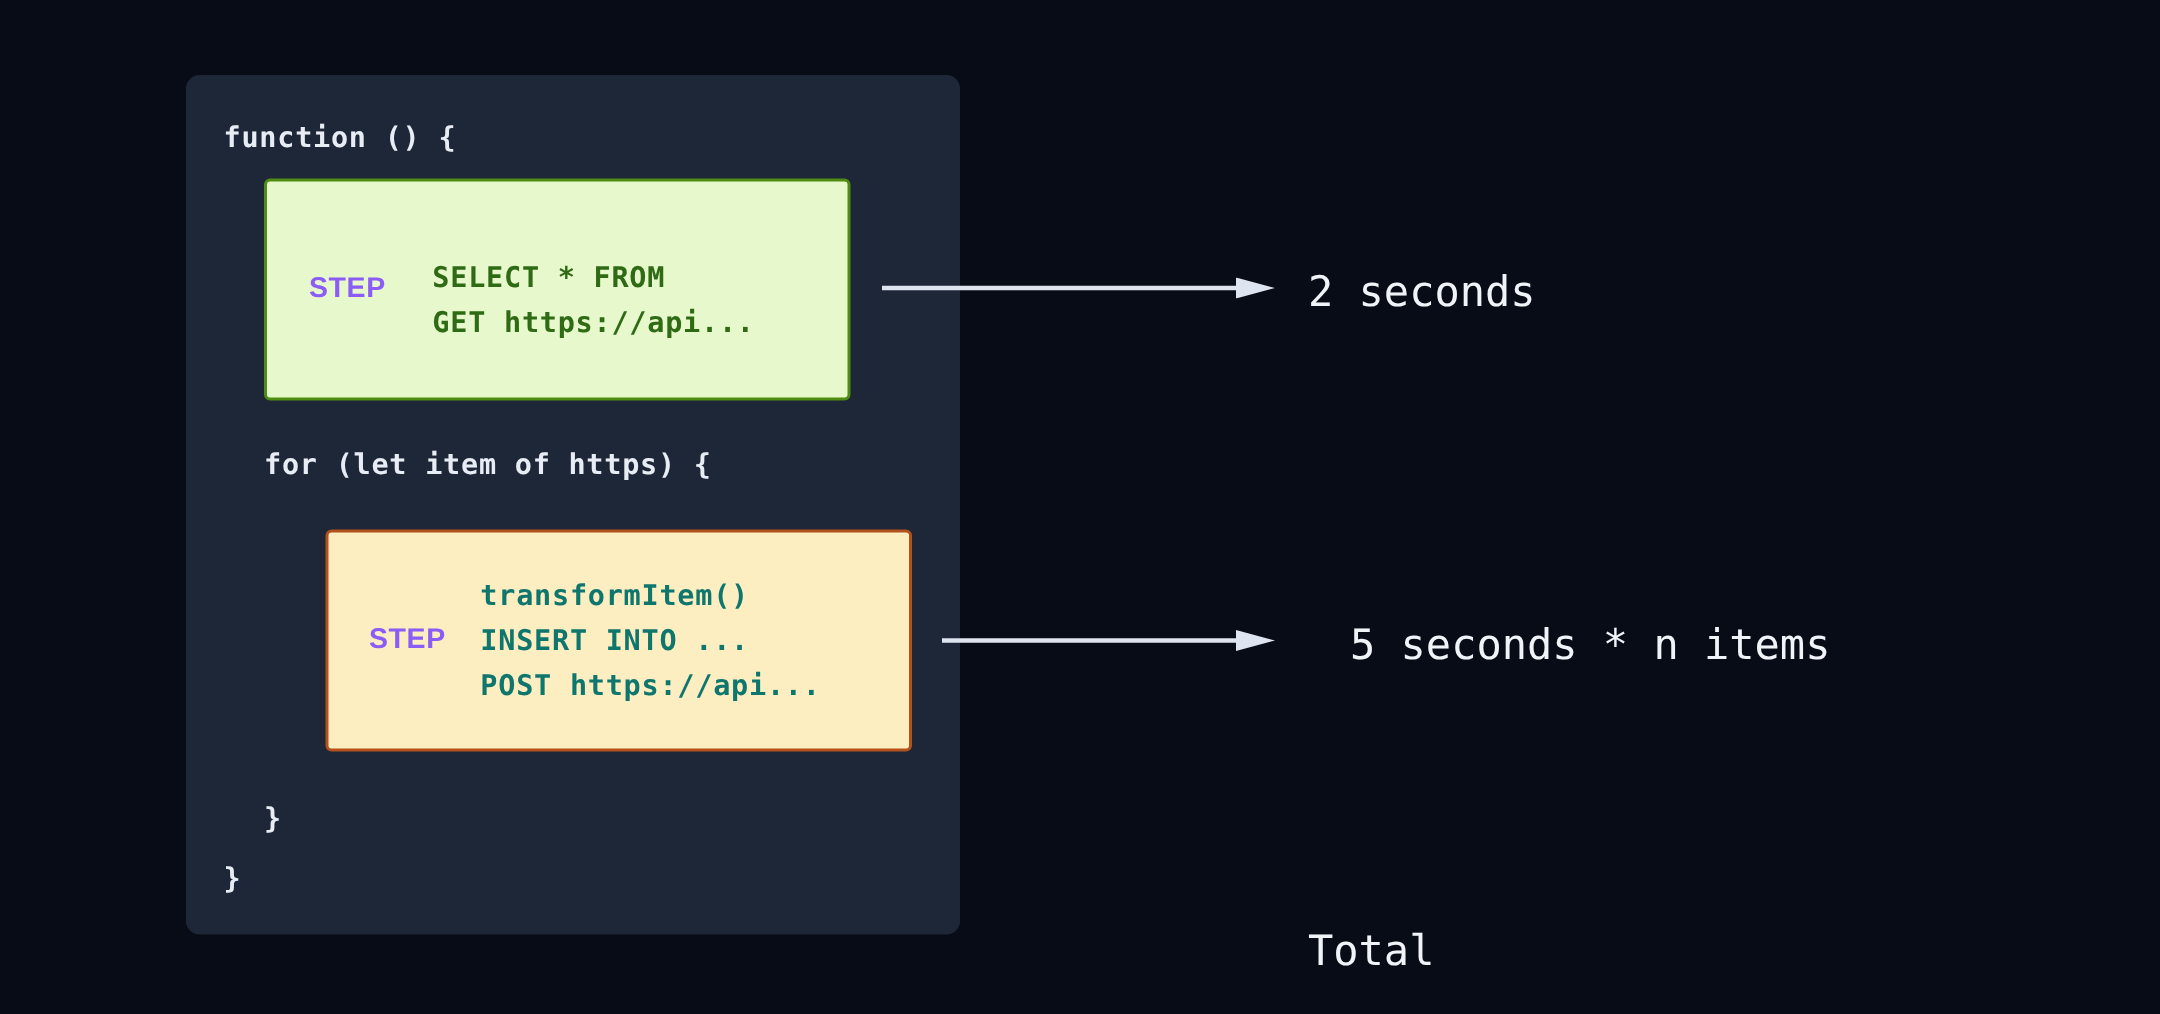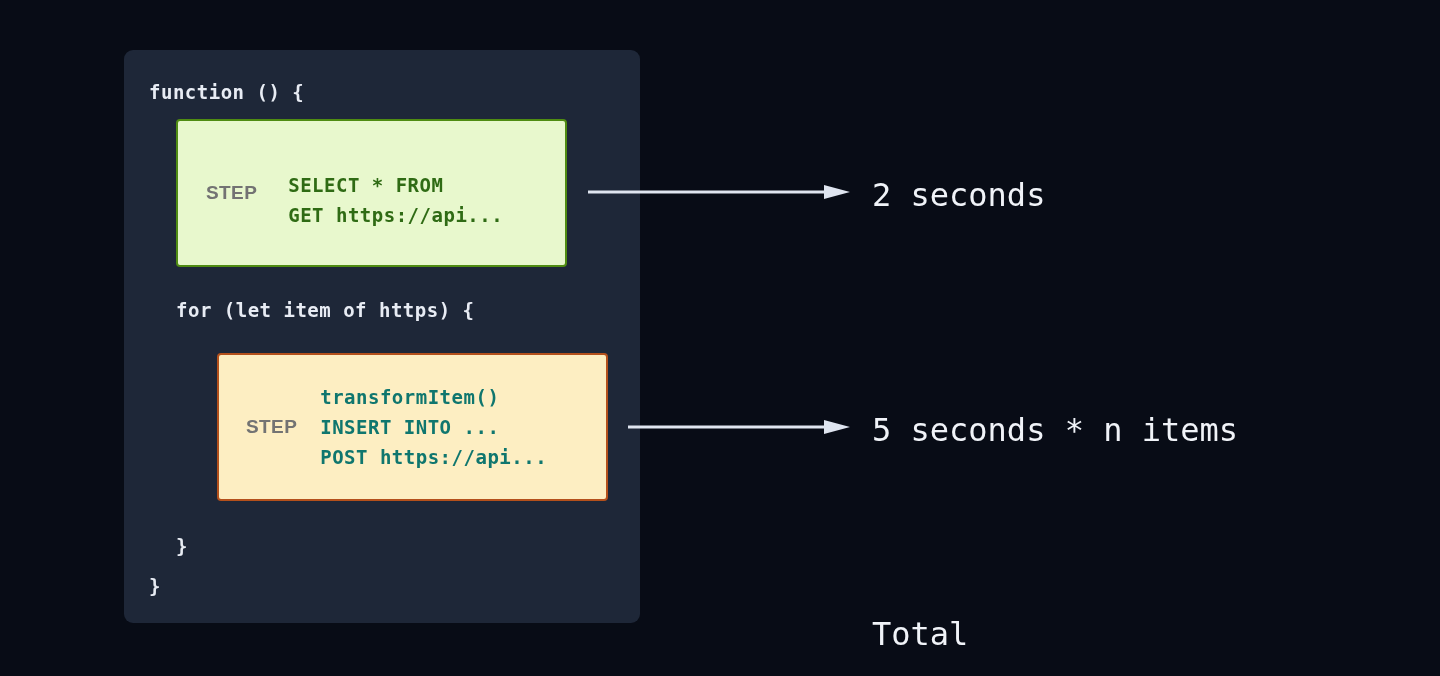--- a/index.html
+++ b/index.html
@@ -52,21 +52,21 @@
     position: absolute;
     box-sizing: border-box;
     display: flex;
     align-items: center;
     border-radius: 4px;
   }
   .step-label {
     font-family: "Liberation Sans", sans-serif;
     font-weight: bold;
     font-size: 19px;
-    color: #737373;
+    color: #8b5cf6;
     letter-spacing: 0.4px;
     flex: 0 0 auto;
   }
   .step-lines {
     font-family: "DejaVu Sans Mono", monospace;
     font-weight: bold;
     font-size: 19px;
     letter-spacing: 0.5px;
     white-space: pre;
     line-height: 30px;
@@ -110,28 +110,28 @@
     height: 14px;
     display: block;
   }
   #arrow-1 { left: 588px; top: 185px; width: 262px; }
   #arrow-2 { left: 628px; top: 420px; width: 222px; }
 
   
   .annotation {
     position: absolute;
     font-family: "DejaVu Sans Mono", monospace;
-    font-size: 32px;
+    font-size: 28px;
     color: #f0f3f8;
     white-space: pre;
     letter-spacing: 0px;
     line-height: 40px;
   }
   #annotation-1 { left: 872px; top: 175px; }
-  #annotation-2 { left: 872px; top: 410px; }
+  #annotation-2 { left: 900px; top: 410px; }
   #total-block  { left: 872px; top: 534px; }
 </style>
 </head>
 <body>
 
 <div id="stage">
 
   <div id="code-panel">
 
     <div class="code-line" id="code-fn-open">function () {</div>

